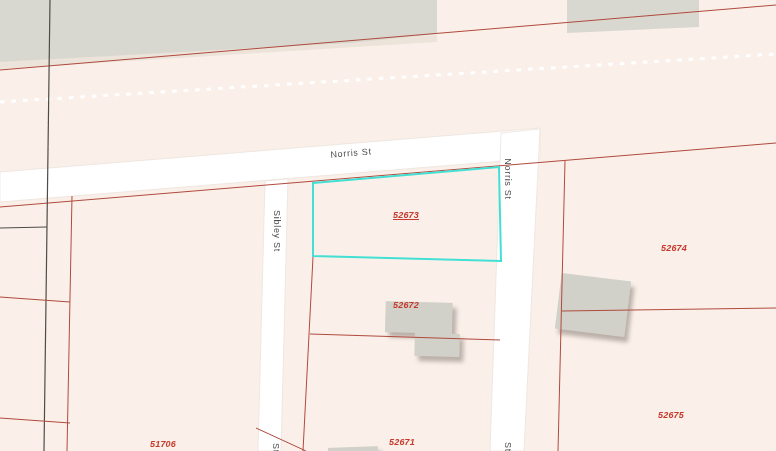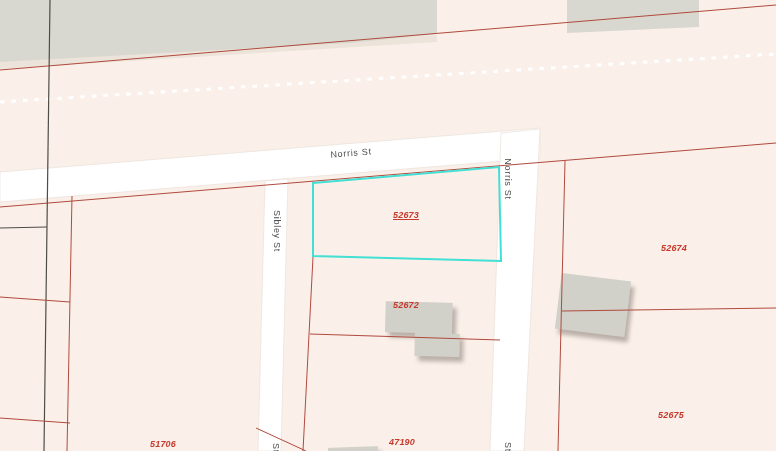--- a/index.html
+++ b/index.html
@@ -73,21 +73,21 @@
     <line class="line-red" x1="565" y1="161" x2="558" y2="451"></line>
     <line class="line-red" x1="562" y1="311" x2="776" y2="308"></line>
 
     <polygon class="highlight" points="313,183 499,167 501,261 313,256"></polygon>
   </svg>
 
   <div class="plabel" style="left:406px; top:215px;text-decoration:underline;">52673</div>
   <div class="plabel" style="left:674px; top:248px;text-align:center;">52674</div>
   <div class="plabel" style="left:406px; top:297px;margin-top:8px;">52672</div>
   <div class="plabel" style="left:671px; top:391px;margin-top:24px;">52675</div>
-  <div class="plabel" style="left:402px; top:442px;">47190</div>
+  <div class="plabel" style="left:402px; top:442px;">52671</div>
   <div class="plabel" style="left:163px; top:444px;">51706</div>
 
   <div class="slabel rot-road" style="left:351px; top:153px;">Norris St</div>
   <div class="slabel rot90" style="left:508px; top:179px;">Norris St</div>
   <div class="slabel rot90" style="left:277px; top:231px;">Sibley St</div>
   <div class="slabel rot90" style="left:508px; top:447px;">St</div>
   <div class="slabel rot90" style="left:276px; top:448px;">St</div>
 </div>
 
 </body></html>

